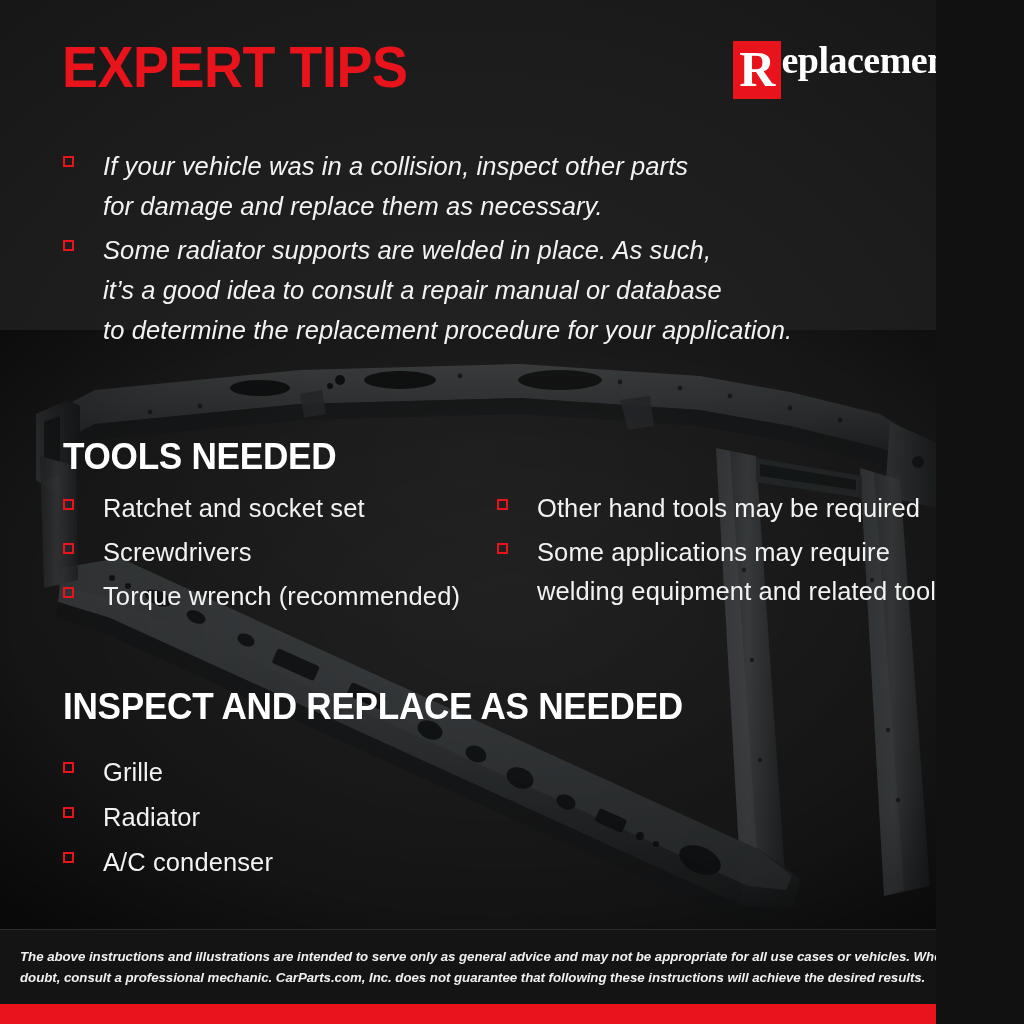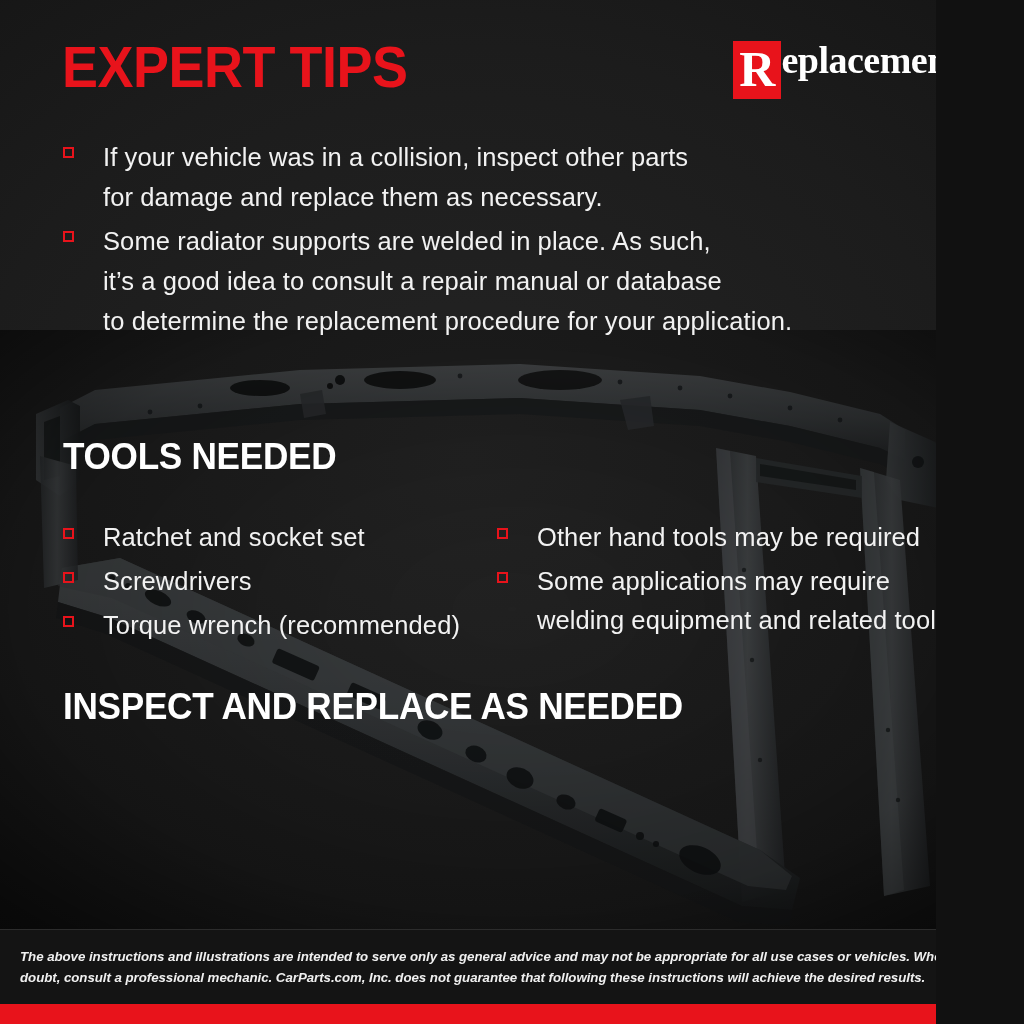--- a/index.html
+++ b/index.html
@@ -125,22 +125,23 @@
     font-weight: 300;
     font-family: "Liberation Sans Narrow", "Liberation Sans", sans-serif;
     letter-spacing: 0.1px;
     white-space: pre-line;
   }
 
   
   .tips-block {
     position: absolute;
     left: 63px;
-    top: 137px;
+    top: 146px;
     width: 900px;
+    font-style: italic;
   }
   .tips-block .bullet-row + .bullet-row { margin-top: 4px; }
 
   
   .section-heading {
     color: #ffffff;
     font-size: 37px;
     line-height: 40px;
     font-weight: 700;
     font-family: "Liberation Sans Narrow", "Liberation Sans", sans-serif;
@@ -151,21 +152,21 @@
 
   
   .tools-section {
     position: absolute;
     left: 63px;
     top: 437px;
     width: 920px;
   }
   .tools-columns {
     display: flex;
-    margin-top: 41px;
+    margin-top: 12px;
   }
   .tools-col-left { width: 434px; flex: 0 0 434px; }
   .tools-col-right { flex: 1 1 auto; }
   .tools-columns .bullet-row + .bullet-row { margin-top: 5px; }
   .tools-col-left .bullet-text,
   .tools-col-right .bullet-text { font-size: 25.5px; line-height: 39px; }
 
   
   .inspect-section {
     position: absolute;
@@ -376,20 +377,34 @@
             <span class="bullet-text">Some applications may require
 welding equipment and related tools</span>
           </div>
         </div>
       </div>
     </div>
 
     <div class="inspect-section">
       <div class="section-heading">INSPECT AND REPLACE AS NEEDED</div>
 
+      <div class="inspect-list">
+        <div class="bullet-row">
+          <span class="bullet-box"></span>
+          <span class="bullet-text">Grille</span>
+        </div>
+        <div class="bullet-row">
+          <span class="bullet-box"></span>
+          <span class="bullet-text">Radiator</span>
+        </div>
+        <div class="bullet-row">
+          <span class="bullet-box"></span>
+          <span class="bullet-text">A/C condenser</span>
+        </div>
+      </div>
     </div>
 
   </div>
 
   <div class="footer">
     <div class="footer-divider"></div>
     <div class="footer-body">
       <div class="footer-text">The above instructions and illustrations are intended to serve only as general advice and may not be appropriate for all use cases or vehicles. When in doubt, consult a professional mechanic. CarParts.com, Inc. does not guarantee that following these instructions will achieve the desired results.</div>
     </div>
     <div class="footer-bar"></div>

